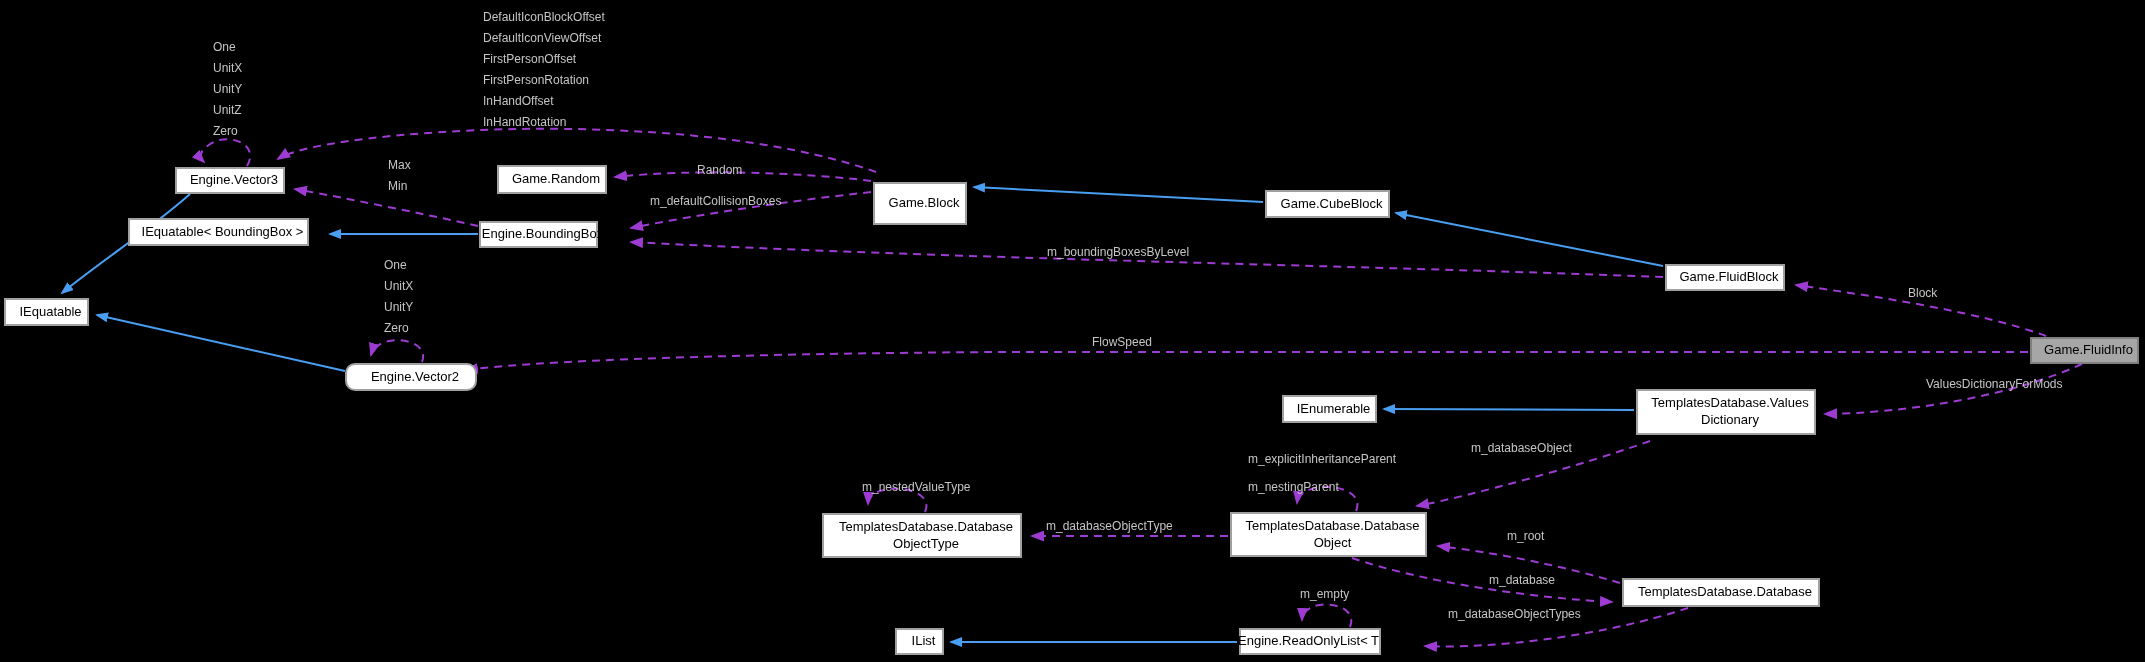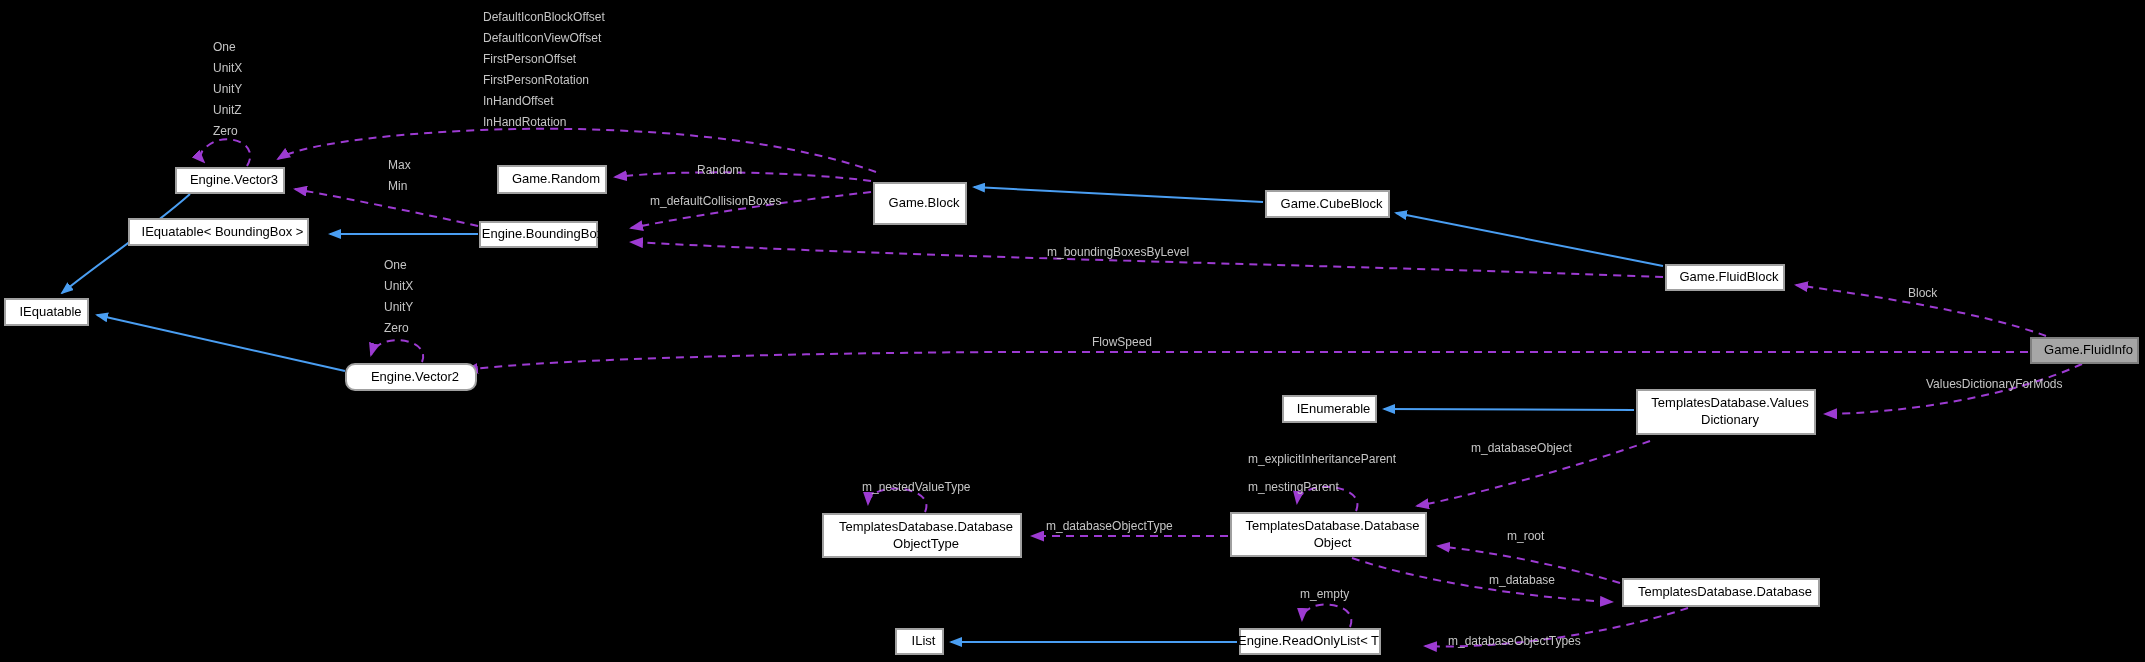--- a/index.html
+++ b/index.html
@@ -179,17 +179,17 @@
       </div>
       <div class="elabel" style="left: 1507px; top: 526px;">
         <span>m_root</span>
       </div>
       <div class="elabel" style="left: 1489px; top: 570px;">
         <span>m_database</span>
       </div>
       <div class="elabel" style="left: 1300px; top: 584px;">
         <span>m_empty</span>
       </div>
-      <div class="elabel" style="left: 1448px; top: 631px;">
+      <div class="elabel" style="left: 1448px; top: 604px;">
         <span>m_databaseObjectTypes</span>
       </div>
     </div>
 </div>
 
 </body></html>

